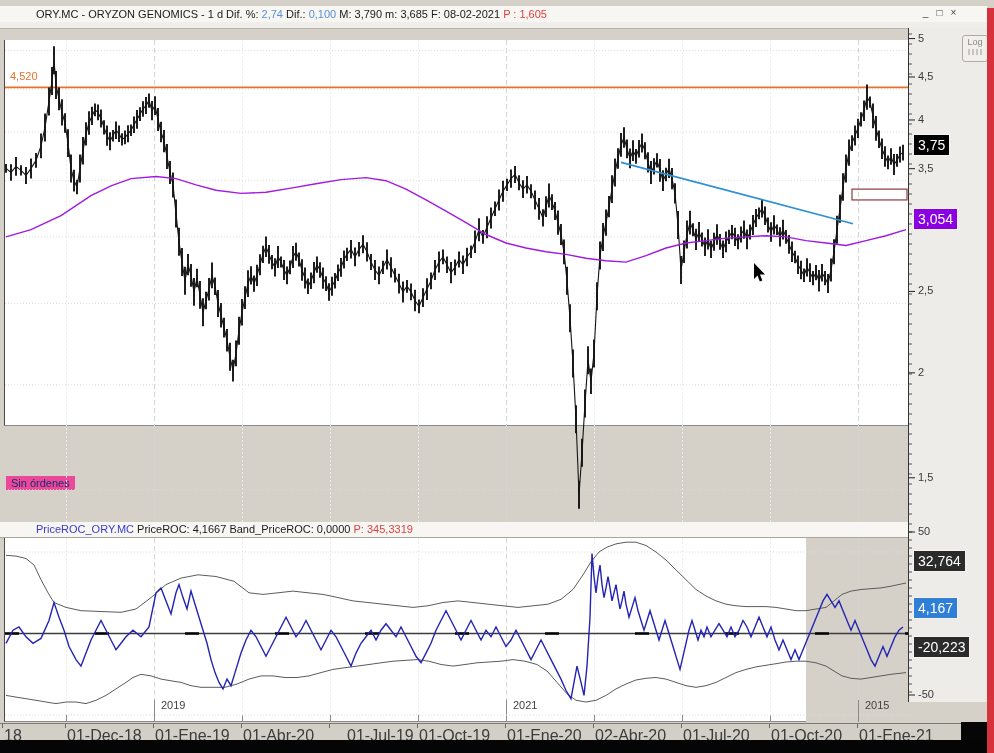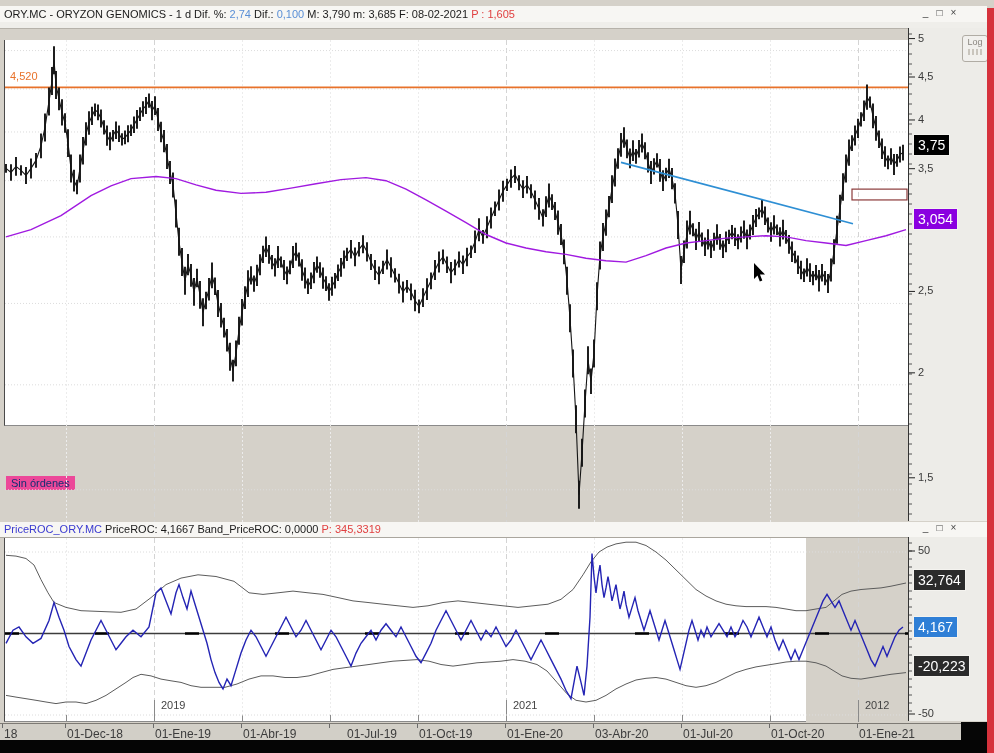--- a/index.html
+++ b/index.html
@@ -1,21 +1,21 @@
 <!DOCTYPE html>
 <html><head>
 <meta charset="utf-8">
 <style>
   html,body{margin:0;padding:0;}
   .screen{position:relative;width:994px;height:753px;background:#d5d1c9;
     font-family:"Liberation Sans",sans-serif;overflow:hidden;}
   .titlebar{position:absolute;left:0;width:987px;height:16px;background:#f7f6f3;
     border-bottom:1px solid #aaa69e;font-size:11px;line-height:16px;white-space:nowrap;
     overflow:hidden;}
-  .titlebar .tseg{padding-left:4px;}
+  .titlebar .tseg{padding-left:4px;margin-left:32px;}
   .winctl{position:absolute;top:1px;right:28px;display:flex;gap:3px;}
   .winctl span{display:inline-block;width:11px;height:13px;text-align:center;
     font-size:10px;line-height:12px;color:#444;cursor:default;}
   .topstrip{position:absolute;left:0;top:22px;width:987px;height:6px;background:#efeeea;
     border-bottom:1px solid #b6b2aa;}
   .plot{position:absolute;background:#ffffff;border-left:1px solid #4a4a4a;
     border-bottom:1px solid #8a8a8a;box-sizing:border-box;}
   .plot svg{position:absolute;left:0;top:0;}
   .gutter{position:absolute;background:#edece8;border-left:1px solid #333;box-sizing:border-box;}
   .gutter .ylab{position:absolute;left:9px;font-size:11px;color:#3a3a3a;}
@@ -24,21 +24,21 @@
   .logbtn{position:absolute;left:53px;top:7px;width:24px;height:25px;background:#f1f0ed;
     border:1px solid #b0aca4;border-radius:3px;font-size:9px;color:#8a8680;text-align:center;
     line-height:12px;}
   .logbtn .lines{display:block;margin:1px auto 0;width:14px;height:6px;
     background:repeating-linear-gradient(90deg,#c9c5bd 0 2px,transparent 2px 4px);}
   .lvl-label{position:absolute;left:5px;top:24px;font-size:11px;color:#e8722a;}
   .noorders{position:absolute;left:1px;top:436px;font-size:11px;color:#132f72;
     background:#ec4899;padding:1px 5px;}
   .xaxisrow{position:absolute;left:0;top:723px;width:987px;height:17px;background:#d2cfc7;
     border-top:1px solid #7d7a74;}
-  .xlab{position:absolute;top:3px;font-size:12px;color:#3c3c3c;white-space:nowrap;}
+  .xlab{position:absolute;top:3px;font-size:16px;color:#3c3c3c;white-space:nowrap;}
   .xtick{position:absolute;top:0;width:1px;height:4px;background:#6b6b6b;}
   .yearlab{position:absolute;font-size:11px;color:#444;}
   .blacksq{position:absolute;left:961px;top:722px;width:26px;height:18px;background:#060606;}
   .blackbar{position:absolute;left:0;top:740px;width:994px;height:13px;background:#050505;}
   .redstrip{position:absolute;left:987px;top:8px;width:7px;height:745px;background:#d6323c;}
 </style>
 </head>
 <body>
 
 <div class="screen">
@@ -186,24 +186,24 @@
         <line x1="4" y1="552" x2="908" y2="552" stroke="#dcdcdc" stroke-width="1" stroke-dasharray="1,2"></line>
         <line x1="4" y1="715" x2="908" y2="715" stroke="#dcdcdc" stroke-width="1" stroke-dasharray="1,2"></line>
         <line x1="4" y1="633.5" x2="908" y2="633.5" stroke="#3c3c3c" stroke-width="1.4"></line>
         <line x1="4" y1="633.5" x2="908" y2="633.5" stroke="#000" stroke-width="2.6" stroke-dasharray="14 76"></line>
         <path d="M5.0 555.3 L15.0 556.1 L25.0 558.5 L33.0 565.0 L40.0 579.7 L47.0 592.8 L53.0 602.5 L65.0 607.4 L80.0 610.7 L100.0 611.5 L120.0 612.3 L135.0 609.0 L150.0 597.6 L165.0 584.6 L180.0 578.1 L197.0 574.8 L215.0 576.5 L233.0 581.3 L248.0 592.8 L262.0 594.4 L277.0 592.8 L292.0 591.1 L307.0 592.8 L322.0 594.4 L337.0 597.6 L352.0 600.9 L367.0 602.5 L382.0 604.2 L397.0 605.8 L412.0 607.4 L427.0 605.8 L442.0 602.5 L457.0 600.9 L472.0 602.5 L487.0 604.2 L502.0 605.8 L517.0 607.4 L532.0 605.8 L547.0 604.2 L560.0 599.3 L572.0 589.5 L582.0 574.8 L590.0 561.8 L598.0 552.0 L606.0 547.1 L615.0 543.9 L625.0 542.2 L635.0 542.2 L645.0 545.5 L655.0 552.0 L665.0 560.1 L675.0 569.9 L685.0 579.7 L695.0 589.5 L705.0 596.0 L715.0 600.9 L725.0 604.2 L735.0 605.8 L745.0 606.6 L755.0 606.6 L765.0 606.6 L775.0 607.4 L785.0 609.0 L795.0 610.7 L805.0 610.7 L815.0 609.0 L825.0 607.4 L833.0 600.9 L841.0 594.4 L850.0 591.1 L860.0 589.5 L870.0 588.7 L880.0 587.9 L890.0 586.2 L905.0 583.0" stroke="#5c5c5c" stroke-width="1" fill="none"></path>
         <path d="M5.0 695.4 L15.0 697.1 L25.0 698.7 L35.0 700.3 L45.0 702.0 L55.0 703.6 L65.0 702.0 L75.0 702.0 L85.0 703.6 L95.0 700.3 L105.0 695.4 L115.0 688.9 L125.0 682.4 L132.0 677.5 L140.0 674.3 L150.0 675.9 L160.0 679.1 L170.0 680.8 L180.0 682.4 L190.0 685.7 L200.0 687.3 L212.0 687.3 L224.0 687.3 L236.0 684.0 L248.0 679.1 L260.0 675.9 L272.0 675.9 L284.0 677.5 L296.0 677.5 L308.0 675.9 L320.0 672.6 L332.0 669.4 L344.0 667.7 L356.0 666.1 L368.0 664.5 L380.0 662.8 L392.0 661.2 L404.0 660.4 L416.0 659.6 L428.0 661.2 L440.0 664.5 L452.0 666.1 L464.0 664.5 L476.0 662.8 L488.0 662.0 L500.0 661.2 L512.0 659.6 L524.0 661.2 L536.0 664.5 L546.0 671.0 L556.0 682.4 L566.0 693.8 L575.0 700.3 L585.0 702.0 L595.0 700.3 L605.0 695.4 L615.0 688.9 L625.0 684.0 L635.0 680.0 L645.0 678.3 L655.0 677.5 L665.0 679.1 L675.0 682.4 L685.0 685.7 L695.0 687.3 L705.0 685.7 L715.0 682.4 L725.0 677.5 L735.0 672.6 L745.0 669.4 L755.0 666.9 L765.0 665.3 L775.0 663.7 L785.0 662.0 L795.0 661.2 L805.0 661.2 L815.0 662.8 L825.0 666.1 L833.0 671.0 L841.0 675.9 L850.0 678.3 L860.0 679.1 L870.0 677.5 L880.0 675.9 L890.0 674.3 L905.0 672.6" stroke="#5c5c5c" stroke-width="1" fill="none"></path>
         <path d="M5.0 643.3 L12.0 630.2 L18.0 627.0 L25.0 636.8 L32.0 643.3 L40.0 638.4 L48.0 620.5 L53.0 602.5 L58.0 617.2 L63.0 630.2 L68.0 646.5 L75.0 659.6 L80.0 666.1 L85.0 653.1 L90.0 640.0 L95.0 630.2 L100.0 620.5 L105.0 630.2 L110.0 640.0 L115.0 649.8 L120.0 643.3 L125.0 636.8 L132.0 630.2 L140.0 636.8 L148.0 627.0 L155.0 592.8 L160.0 587.9 L165.0 600.9 L170.0 613.9 L175.0 592.8 L178.0 584.6 L182.0 597.6 L186.0 609.0 L190.0 591.1 L194.0 604.2 L198.0 617.2 L202.0 630.2 L206.0 643.3 L210.0 659.6 L214.0 672.6 L218.0 682.4 L222.0 688.9 L226.0 679.1 L230.0 685.7 L235.0 669.4 L240.0 653.1 L245.0 640.0 L250.0 630.2 L255.0 636.8 L260.0 646.5 L265.0 656.3 L270.0 646.5 L275.0 636.8 L280.0 627.0 L285.0 617.2 L290.0 627.0 L295.0 636.8 L300.0 630.2 L305.0 620.5 L310.0 630.2 L315.0 640.0 L320.0 649.8 L325.0 640.0 L330.0 630.2 L335.0 636.8 L340.0 646.5 L345.0 656.3 L350.0 666.1 L355.0 653.1 L360.0 643.3 L365.0 636.8 L370.0 630.2 L375.0 640.0 L380.0 630.2 L385.0 623.7 L390.0 630.2 L395.0 636.8 L400.0 627.0 L405.0 636.8 L410.0 646.5 L415.0 656.3 L420.0 662.8 L425.0 653.1 L430.0 643.3 L435.0 630.2 L440.0 620.5 L445.0 610.7 L450.0 620.5 L455.0 630.2 L460.0 640.0 L465.0 630.2 L470.0 620.5 L475.0 630.2 L480.0 640.0 L485.0 630.2 L490.0 636.8 L495.0 627.0 L500.0 636.8 L505.0 646.5 L510.0 640.0 L515.0 630.2 L520.0 640.0 L525.0 649.8 L530.0 659.6 L535.0 649.8 L540.0 640.0 L545.0 649.8 L550.0 659.6 L555.0 669.4 L560.0 679.1 L565.0 690.5 L570.0 698.7 L573.0 682.4 L576.0 666.1 L580.0 682.4 L583.0 695.4 L586.0 666.1 L589.0 617.2 L591.0 553.6 L593.0 576.5 L595.0 592.8 L597.0 576.5 L599.0 565.0 L601.0 584.6 L603.0 597.6 L605.0 587.9 L607.0 576.5 L609.0 587.9 L611.0 600.9 L613.0 592.8 L615.0 584.6 L617.0 597.6 L619.0 609.0 L621.0 600.9 L623.0 591.1 L625.0 604.2 L628.0 617.2 L631.0 607.4 L634.0 597.6 L637.0 610.7 L640.0 620.5 L643.0 630.2 L646.0 620.5 L649.0 610.7 L652.0 620.5 L655.0 630.2 L658.0 640.0 L661.0 630.2 L664.0 620.5 L667.0 630.2 L670.0 640.0 L673.0 649.8 L676.0 659.6 L679.0 669.4 L682.0 656.3 L685.0 643.3 L688.0 630.2 L691.0 620.5 L694.0 630.2 L697.0 640.0 L700.0 630.2 L703.0 636.8 L706.0 627.0 L710.0 636.8 L714.0 630.2 L718.0 623.7 L722.0 630.2 L726.0 636.8 L730.0 627.0 L734.0 636.8 L738.0 630.2 L742.0 620.5 L746.0 627.0 L750.0 636.8 L754.0 627.0 L758.0 617.2 L762.0 627.0 L766.0 636.8 L770.0 627.0 L774.0 640.0 L778.0 649.8 L782.0 640.0 L786.0 649.8 L790.0 659.6 L794.0 649.8 L798.0 659.6 L802.0 649.8 L806.0 640.0 L810.0 630.2 L814.0 620.5 L818.0 610.7 L822.0 600.9 L826.0 594.4 L830.0 600.9 L834.0 607.4 L838.0 600.9 L842.0 610.7 L846.0 620.5 L850.0 630.2 L854.0 620.5 L858.0 630.2 L862.0 640.0 L866.0 649.8 L870.0 659.6 L874.0 666.1 L878.0 656.3 L882.0 646.5 L886.0 656.3 L890.0 646.5 L894.0 636.8 L898.0 630.2 L902.0 627.0" stroke="#2424b4" stroke-width="1.4" fill="none"></path>
       </svg>
       <div class="yearlab" style="left: 156px; top: 161px;">2019</div>
       <div class="yearlab" style="left: 508px; top: 161px;">2021</div>
-      <div class="yearlab" style="left: 860px; top: 161px;">2012</div>
-    </div>
-
-  <div class="gutter" id="indGutter" style="left:908px;top:537px;width:79px;height:184px;"><svg width="79" height="184" viewBox="0 0 79 184">
+      <div class="yearlab" style="left: 860px; top: 161px;">2015</div>
+    </div>
+
+  <div class="gutter" id="indGutter" style="left:908px;top:518px;width:79px;height:184px;"><svg width="79" height="184" viewBox="0 0 79 184">
         <line x1="0" y1="6" x2="3" y2="6" stroke="#555" stroke-width="1"></line>
         <line x1="0" y1="14" x2="3" y2="14" stroke="#555" stroke-width="1"></line>
         <line x1="0" y1="22" x2="3" y2="22" stroke="#555" stroke-width="1"></line>
         <line x1="0" y1="30" x2="3" y2="30" stroke="#555" stroke-width="1"></line>
         <line x1="0" y1="38" x2="3" y2="38" stroke="#555" stroke-width="1"></line>
         <line x1="0" y1="46" x2="3" y2="46" stroke="#555" stroke-width="1"></line>
         <line x1="0" y1="54" x2="3" y2="54" stroke="#555" stroke-width="1"></line>
         <line x1="0" y1="62" x2="3" y2="62" stroke="#555" stroke-width="1"></line>
         <line x1="0" y1="70" x2="3" y2="70" stroke="#555" stroke-width="1"></line>
         <line x1="0" y1="78" x2="3" y2="78" stroke="#555" stroke-width="1"></line>
@@ -225,29 +225,29 @@
 
   <div class="xaxisrow" id="xAxisRow">
 
   <div class="xtick" style="left: 2px;"></div>
       <div class="xlab" style="left: 4px;">18</div>
       <div class="xtick" style="left: 65px;"></div>
       <div class="xlab" style="left: 67px;">01-Dec-18</div>
       <div class="xtick" style="left: 153px;"></div>
       <div class="xlab" style="left: 155px;">01-Ene-19</div>
       <div class="xtick" style="left: 241px;"></div>
-      <div class="xlab" style="left: 243px;">01-Abr-19</div>
+      <div class="xlab" style="left: 243px;">01-Abr-20</div>
       <div class="xtick" style="left: 329px;"></div>
       <div class="xlab" style="left: 331px; padding-left: 16px;">01-Jul-19</div>
       <div class="xtick" style="left: 417px;"></div>
       <div class="xlab" style="left: 419px;">01-Oct-19</div>
       <div class="xtick" style="left: 505px;"></div>
       <div class="xlab" style="left: 507px;">01-Ene-20</div>
       <div class="xtick" style="left: 593px;"></div>
-      <div class="xlab" style="left: 595px;">03-Abr-20</div>
+      <div class="xlab" style="left: 595px;">02-Abr-20</div>
       <div class="xtick" style="left: 681px;"></div>
       <div class="xlab" style="left: 683px;">01-Jul-20</div>
       <div class="xtick" style="left: 769px;"></div>
       <div class="xlab" style="left: 771px;">01-Oct-20</div>
       <div class="xtick" style="left: 857px;"></div>
       <div class="xlab" style="left: 859px;">01-Ene-21</div>
     </div>
 
   <div class="blacksq"></div>
   <div class="blackbar"></div>

